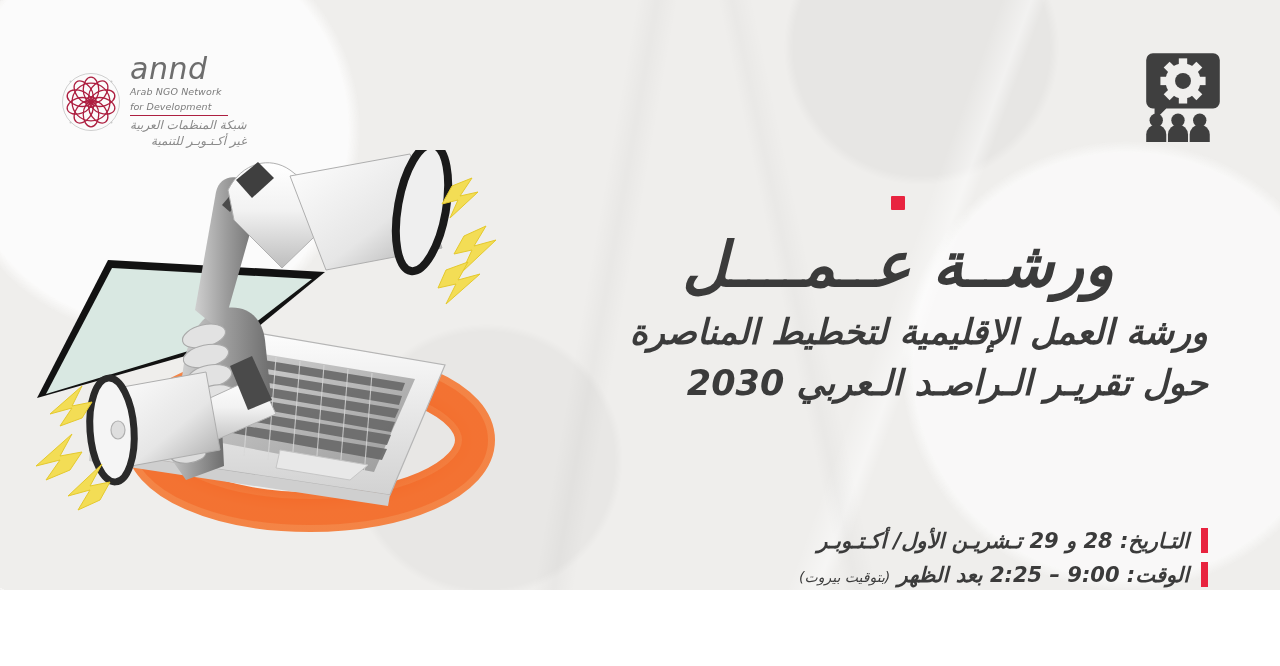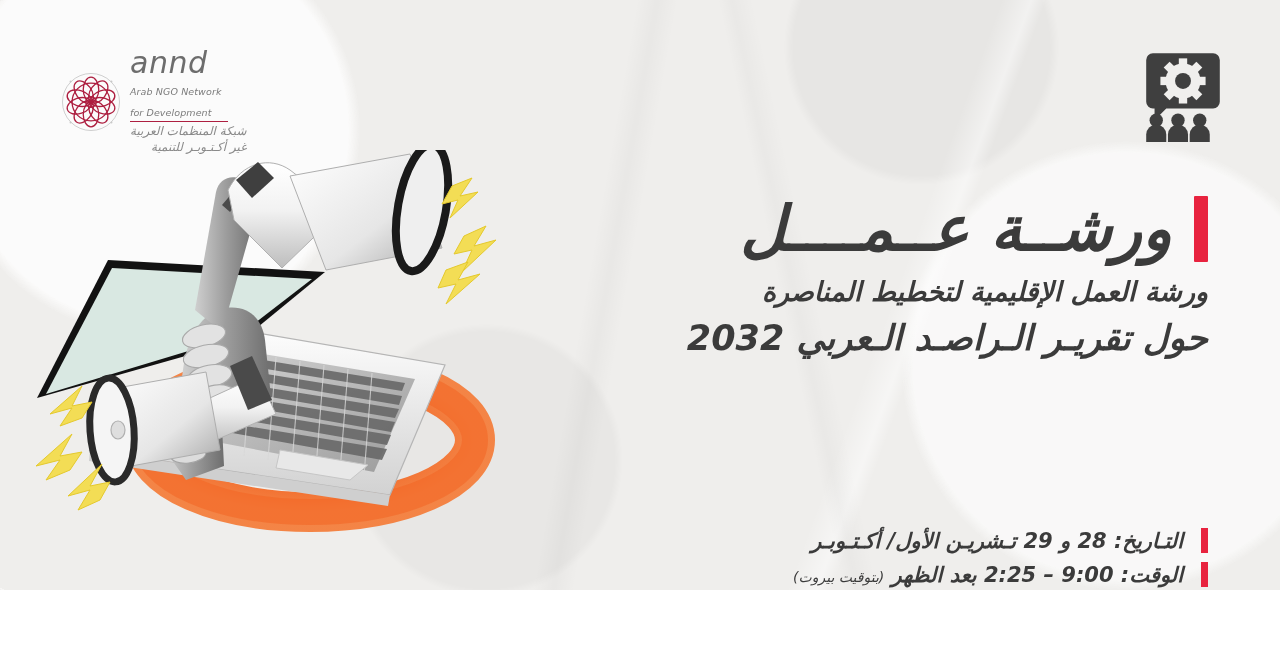--- a/index.html
+++ b/index.html
@@ -51,57 +51,57 @@
   }
   #logo-mark { width:62px; height:62px; flex:0 0 62px; }
   #logo-text { display:flex; flex-direction:column; justify-content:center; }
   .logo-wordmark {
     font-size:30px; line-height:.96; font-weight:400;
     color:#6d6d6d; letter-spacing:.5px;
     font-family:"DejaVu Sans","Liberation Sans",sans-serif;
   }
   .logo-tag {
     font-size:9.5px; line-height:1.18; color:#7b7b7b;
-    margin-top:9px; letter-spacing:.1px;
+    margin-top:3px; letter-spacing:.1px;
   }
   .logo-rule { width:98px; height:1.6px; background:#ad1f40; margin:3px 0 2px; }
   .logo-ar {
     direction:rtl; font-size:12px; line-height:1.3;
     color:#8a8a8a; letter-spacing:.1px;
   }
 
   
   #workshop-icon { position:absolute; right:55px; top:50px; width:84px; height:92px; }
 
   
   #illustration { position:absolute; left:-10px; top:150px; width:600px; height:400px; }
 
   
   #text-block {
     position:absolute; right:72px; top:196px;
     width:620px; text-align:right; direction:rtl;
   }
 
-  .title-row { display:flex; align-items:center; justify-content:flex-start; gap:22px; }
+  .title-row { display:flex; align-items:center; justify-content:flex-start; gap:22px;flex-direction:column; }
   .accent-bar { width:14px; height:66px; background:#e8233f; flex:0 0 14px; border-radius:1px; }
   #main-title {
     font-size:62px; font-weight:700; color:#3b3b3b;
     letter-spacing:0; line-height:1.05; white-space:nowrap;
   }
 
   .subtitle {
     color:#3b3b3b; font-weight:700; white-space:nowrap;
     margin-top:14px; padding-left:14px;
   }
-  #subtitle-1 { font-size:27px; line-height:1.22;text-align:right; }
+  #subtitle-1 { font-size:35px; line-height:1.22;text-align:right; }
   #subtitle-2 { font-size:35px; line-height:1.22; margin-top:8px; }
 
   
   #details { position:absolute; right:72px; top:528px; width:620px; direction:rtl; }
-  .detail-row { display:flex; align-items:center; gap:18px; margin-bottom:9px; }
+  .detail-row { display:flex; align-items:center; gap:12px; margin-bottom:9px; }
   .detail-bar { width:7px; height:25px; background:#e8233f; flex:0 0 7px; }
   .detail-text {
     font-size:21px; font-weight:700; color:#3b3b3b; white-space:nowrap;
   }
   .detail-note { font-size:14px; font-weight:400;margin-top:36px; }
 </style>
 </head>
 <body>
 
 <div id="banner">
@@ -275,21 +275,21 @@
       <path d="M110 350 L88 360 L100 340 L78 346 L112 314 L100 336 L120 332 Z"></path>
     </g>
   </svg>
 
   <div id="text-block">
     <div class="title-row">
       <div class="accent-bar"></div>
       <div id="main-title">ورشــة عــمــــل</div>
     </div>
     <div class="subtitle" id="subtitle-1">ورشة العمل الإقليمية لتخطيط المناصرة</div>
-    <div class="subtitle" id="subtitle-2">حول تقريـر الـراصـد الـعربي 2032</div>
+    <div class="subtitle" id="subtitle-2">حول تقريـر الـراصـد الـعربي 2030</div>
   </div>
 
   <div id="details">
     <div class="detail-row">
       <div class="detail-bar"></div>
       <div class="detail-text">التـاريخ: 28 و 29 تـشريـن الأول/ أكـتـوبـر</div>
     </div>
     <div class="detail-row">
       <div class="detail-bar"></div>
       <div class="detail-text">

